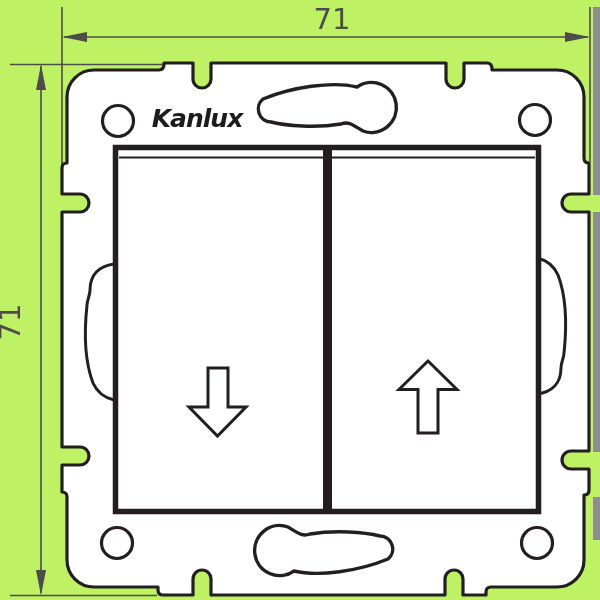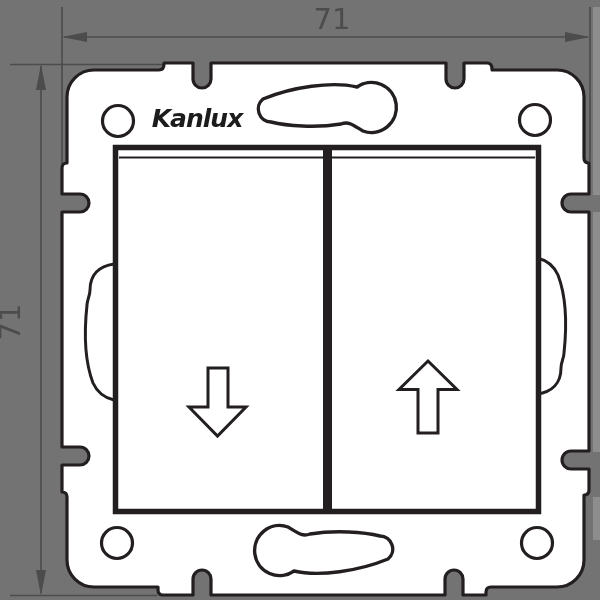--- a/index.html
+++ b/index.html
@@ -7,21 +7,21 @@
     padding: 0;
     background: #ffffff;
     width: 600px;
     height: 600px;
     font-family: "DejaVu Sans", "Liberation Sans", sans-serif;
   }
   .canvas {
     position: relative;
     width: 600px;
     height: 600px;
-    background: #737373;
+    background: #bef264;
     overflow: hidden;
   }
   svg { display: block; }
   .dim-label {
     font-family: "DejaVu Sans", "Liberation Sans", sans-serif;
     font-size: 29px;
     fill: #4c4c4c;
     font-weight: 400;
   }
   .brand-text {

